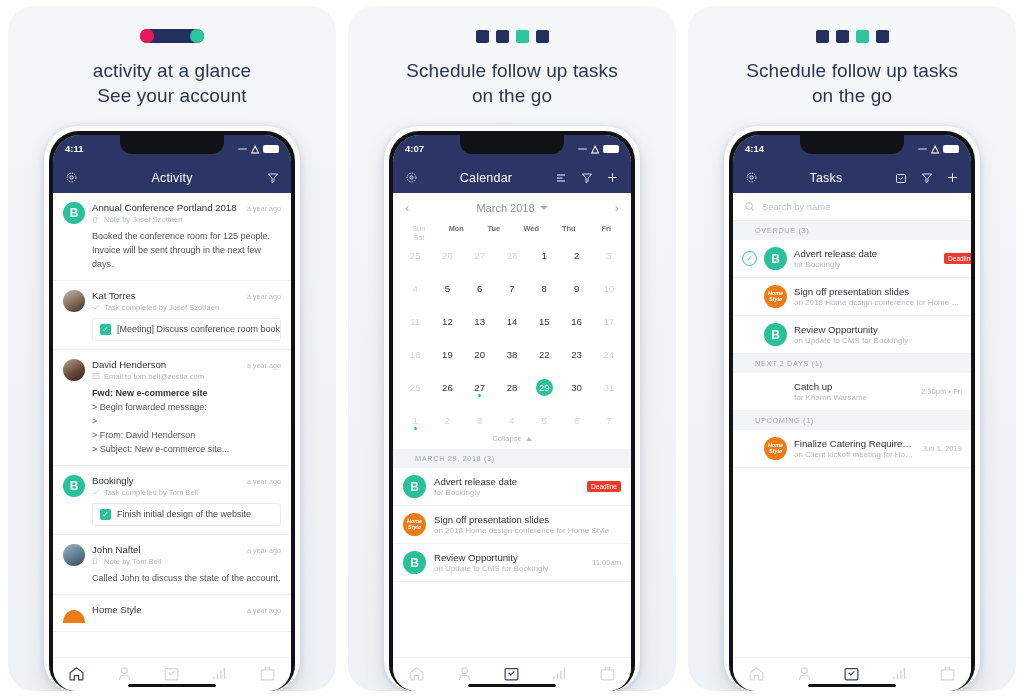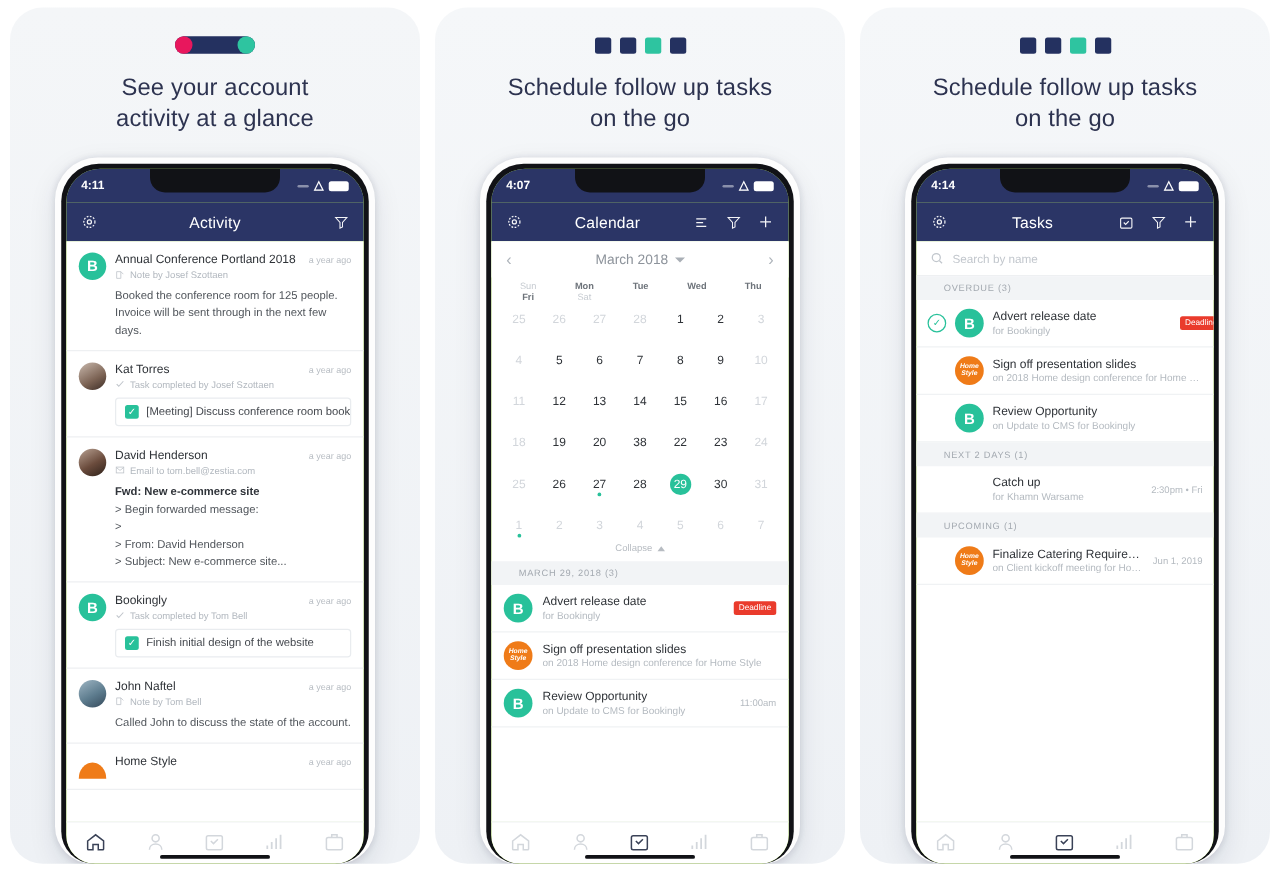--- a/index.html
+++ b/index.html
@@ -160,21 +160,21 @@
     white-space:nowrap; overflow:hidden; text-overflow:ellipsis;
   }
   .cbx { width:11px; height:11px; border-radius:2px; background:#28c19a; flex:0 0 auto;
          display:flex; align-items:center; justify-content:center; color:#fff; font-size:8px; }
 
   
   .cal-nav { display:flex; align-items:center; padding: 7px 12px; background:#fff; }
   .cal-nav .arw { color:#aeb4bb; font-size: 13px; width:14px; }
   .cal-month { flex:1 1 auto; text-align:right; font-size: 11px; color:#8d939b; display:flex; align-items:center; justify-content:center; gap:5px; }
   .chev { width:0;height:0;border-left:4px solid transparent;border-right:4px solid transparent;border-top:4px solid #a9afb6; }
-  .dow { display:grid; grid-template-columns: repeat(5,1fr); padding: 2px 6px 4px 7px; }
+  .dow { display:grid; grid-template-columns: repeat(6,1fr); padding: 2px 6px 4px 7px; }
   .dow span { text-align:center; font-size:7.4px; font-weight:bold; color:#6d737a; }
   .dow span.dim { color:#c6cbd1; font-weight:normal; }
   .grid { display:grid; grid-template-columns: repeat(7,1fr); padding: 0 6px; row-gap: 14px; }
   .cell { height: 19px; display:flex; flex-direction:column; align-items:center; justify-content:center;
           font-size: 9.6px; color:#2f3338; font-weight:500; position:relative; }
   .cell.mut { color:#d2d6db; font-weight:400; }
   .cell.sel { }
   .cell.sel .num { background:#28c19a; color:#fff; width:17px;height:17px;border-radius:50%;
                    display:flex;align-items:center;justify-content:center;text-align:right; }
   .cell .num { display:flex;align-items:center;justify-content:center; }
@@ -222,22 +222,22 @@
 <div class="stage">
 
   <div class="panel p1">
     <div class="ind-wrap">
       <div class="pill">
         <span class="dot-l"></span>
         <span class="dot-r"></span>
       </div>
     </div>
     <div class="headline">
+      <div>activity at a glance</div>
       <div>See your account</div>
-      <div>activity at a glance</div>
     </div>
 
     <div class="phone-outer">
       <div class="phone-body">
         <div class="screen">
 
           <div class="statusbar">
             <div class="notch"></div>
             <span class="clock">4:11</span>
             <span class="status-right">

